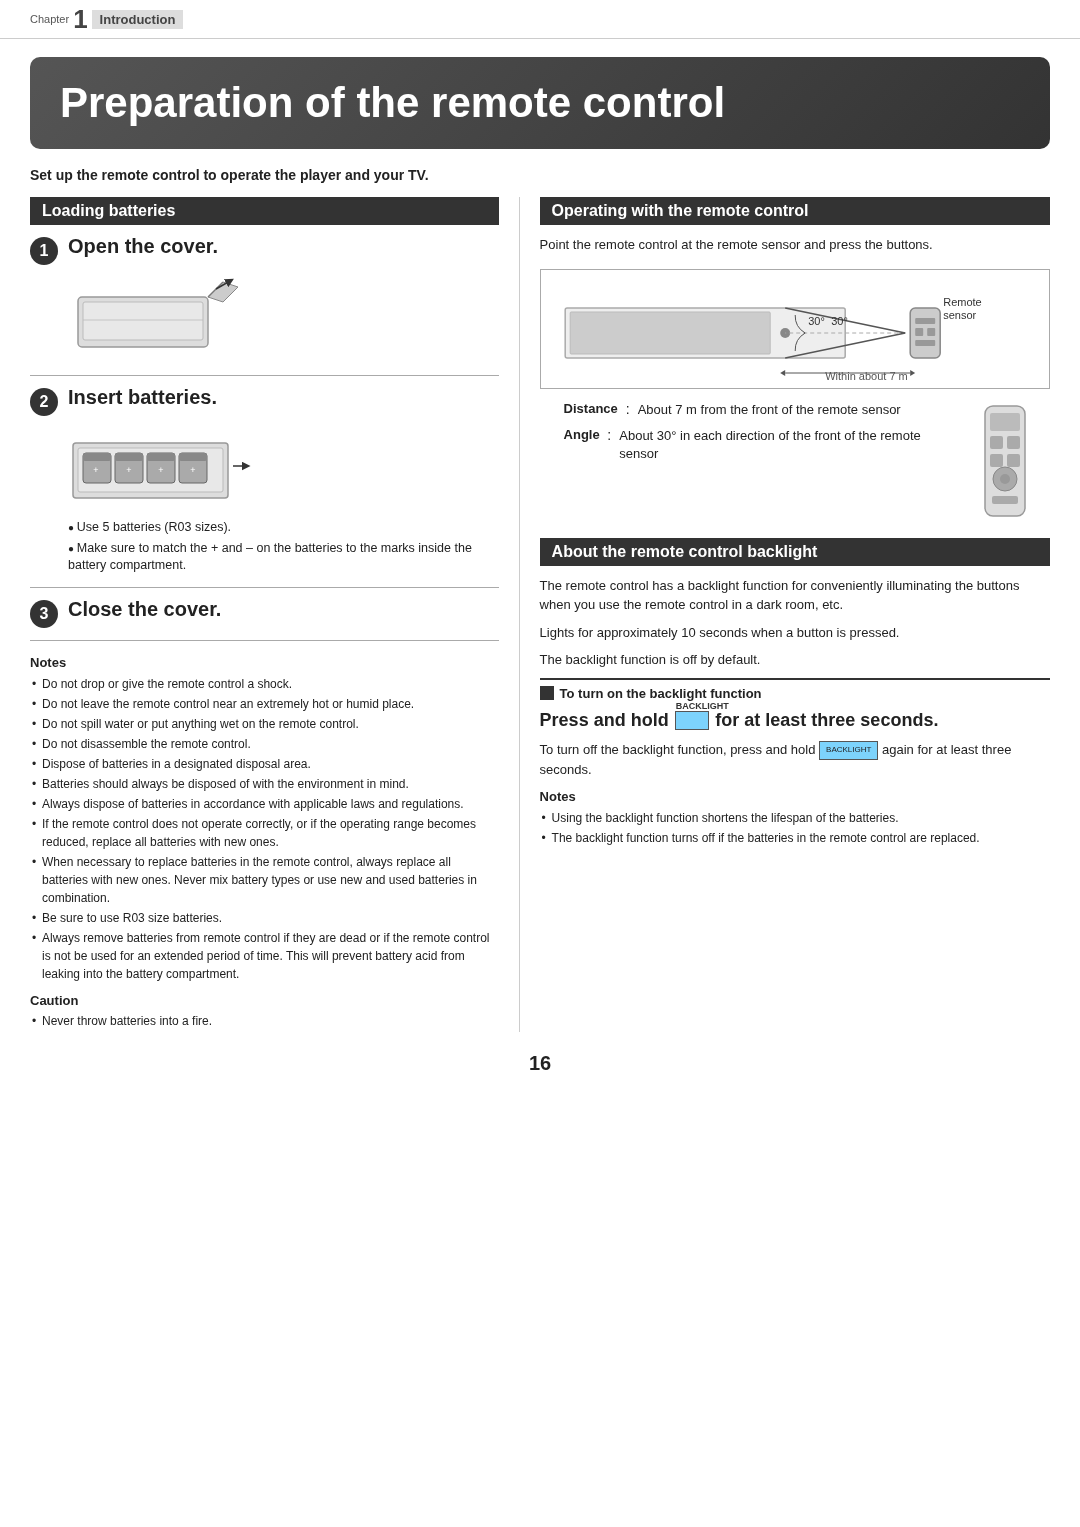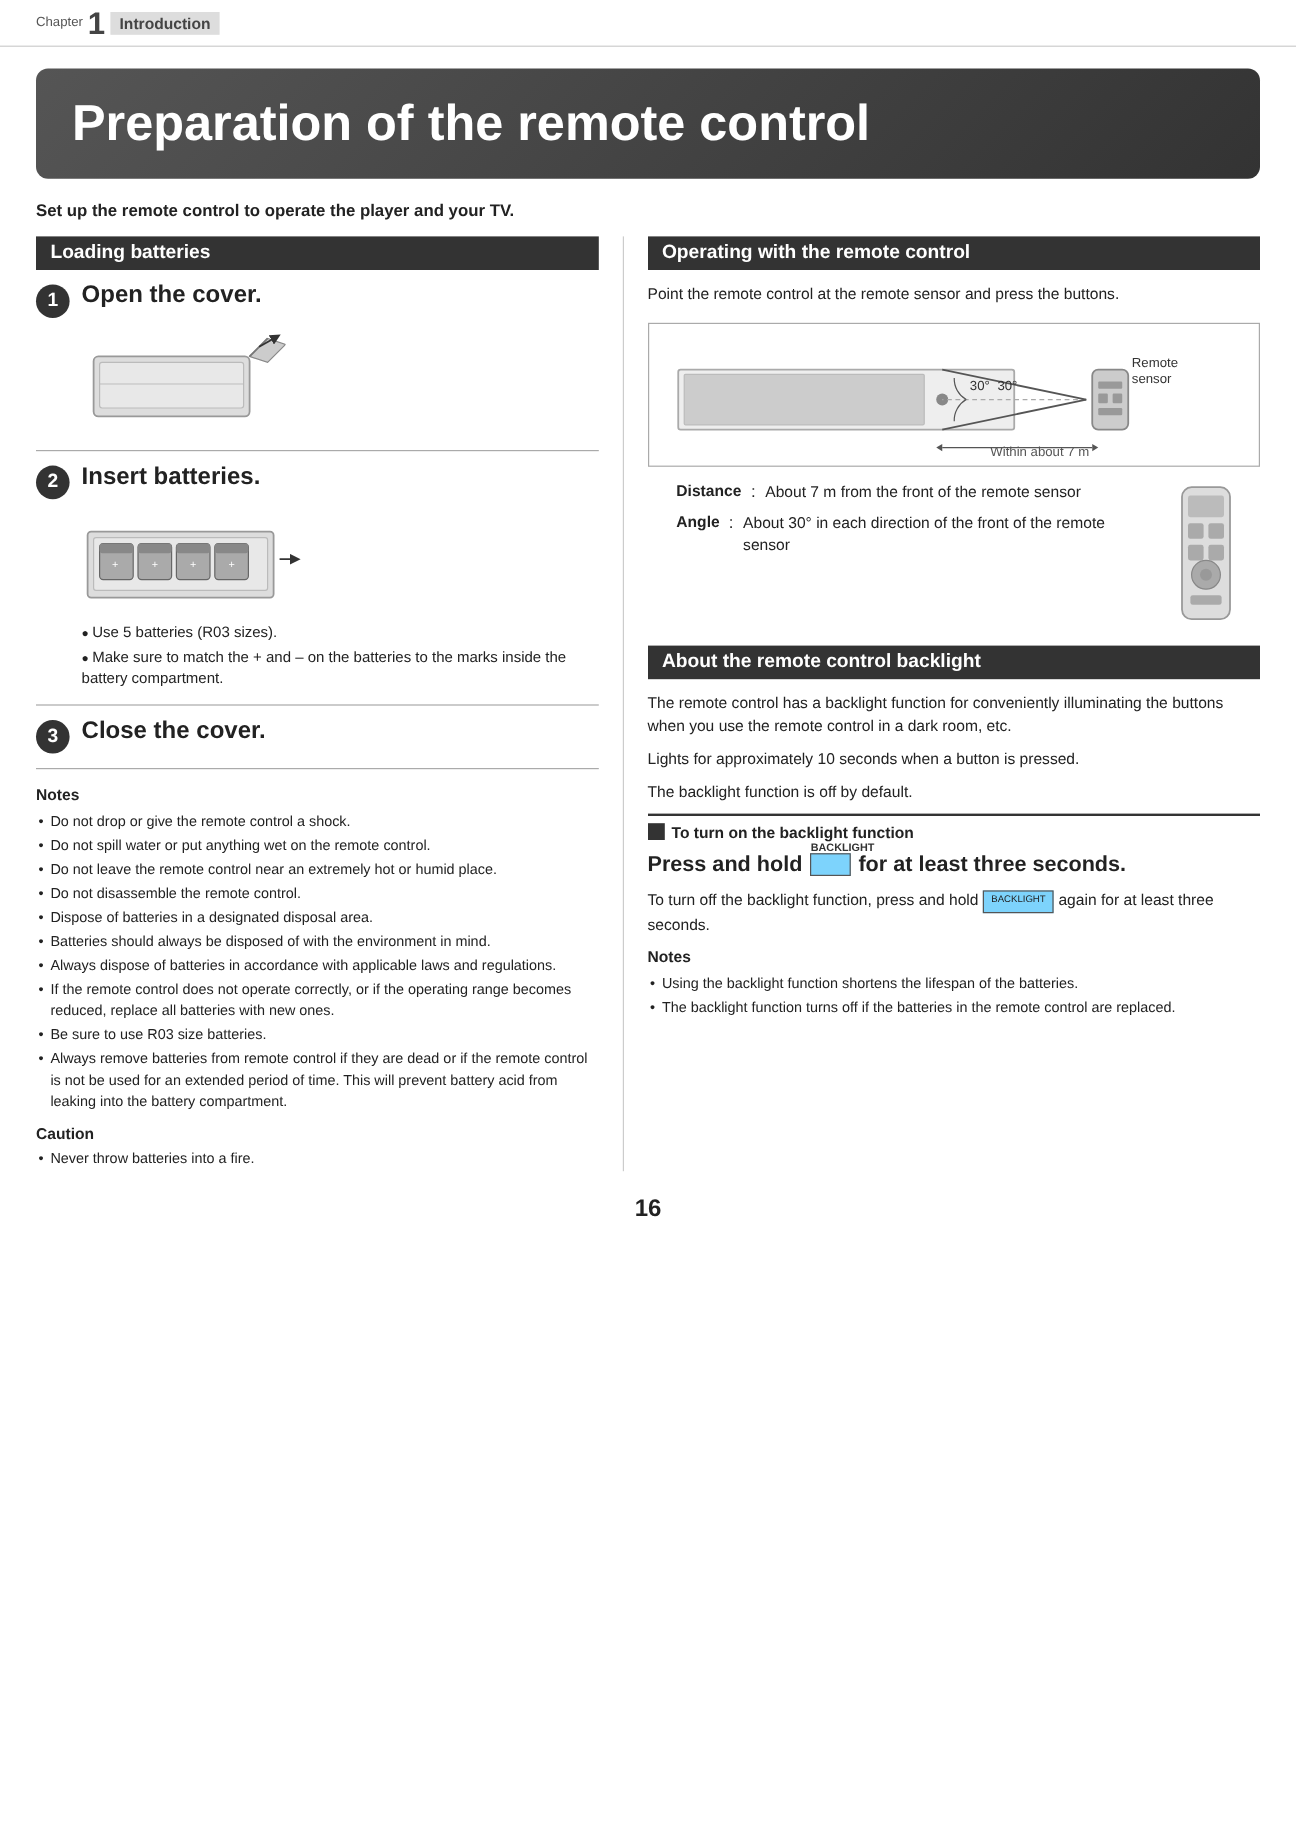--- a/index.html
+++ b/index.html
@@ -393,27 +393,28 @@
       <div class="step-circle">3</div>
       <span class="step-text">Close the cover.</span>
     </div>
 
     <hr class="step-divider">
 
     <div class="notes-section">
       <p class="notes-title">Notes</p>
       <ul class="notes-list">
         <li>Do not drop or give the remote control a shock.</li>
+        <li>Do not leave the remote control near an extremely hot or humid place.</li>
         <li>Do not spill water or put anything wet on the remote control.</li>
-        <li>Do not leave the remote control near an extremely hot or humid place.</li>
         <li>Do not disassemble the remote control.</li>
         <li>Dispose of batteries in a designated disposal area.</li>
         <li>Batteries should always be disposed of with the environment in mind.</li>
         <li>Always dispose of batteries in accordance with applicable laws and regulations.</li>
         <li>If the remote control does not operate correctly, or if the operating range becomes reduced, replace all batteries with new ones.</li>
+        <li>When necessary to replace batteries in the remote control, always replace all batteries with new ones. Never mix battery types or use new and used batteries in combination.</li>
         <li>Be sure to use R03 size batteries.</li>
         <li>Always remove batteries from remote control if they are dead or if the remote control is not be used for an extended period of time. This will prevent battery acid from leaking into the battery compartment.</li>
       </ul>
 
       <p class="caution-title">Caution</p>
       <ul class="notes-list">
         <li>Never throw batteries into a fire.</li>
       </ul>
     </div>
   </div>

